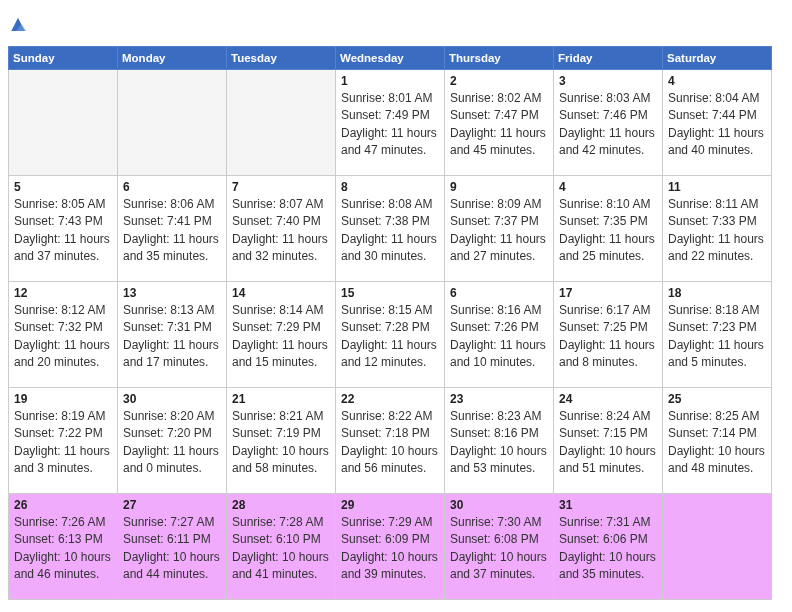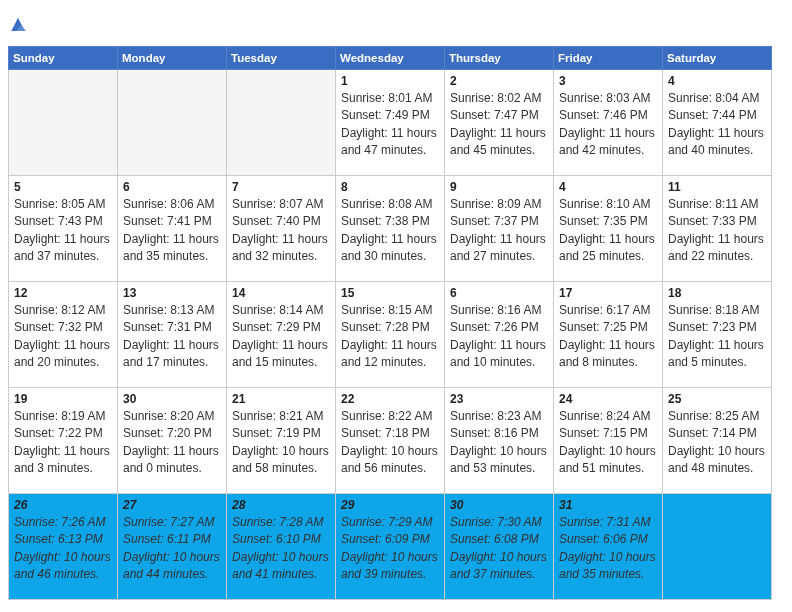--- a/index.html
+++ b/index.html
@@ -73,22 +73,21 @@
       padding: 4px 5px 3px 5px;
       font-size: 9.5px;
       color: #333;
       background: #fff;
       height: 80px;
     }
     .calendar td.empty {
       background: #f5f5f5;
     }
     .calendar tr:last-child td {
-      background: #0ea5e9;
-      font-style: italic;
+      background: #f0abfc;
     }
     .day-num {
       font-size: 12px;
       font-weight: bold;
       color: #222;
       display: block;
       margin-bottom: 2px;
     }
     .day-info {
       font-size: 12px;

